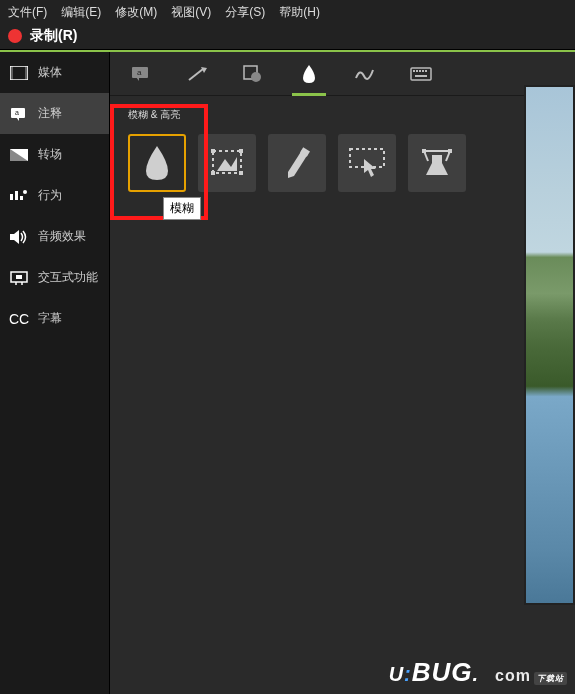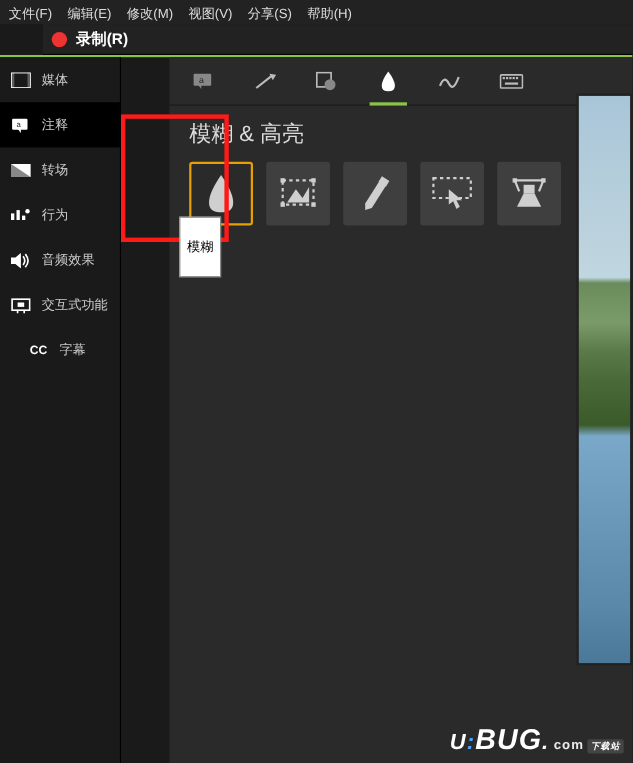--- a/index.html
+++ b/index.html
@@ -23,49 +23,47 @@
   }
   .menubar span { cursor: default; }
   .record-bar {
     display: flex;
     align-items: center;
     gap: 8px;
     background: #222;
     height: 28px;
     padding: 0 8px;
     border-bottom: 1px solid #000;
-    margin-left: 39px;
   }
   .record-dot {
     width: 14px; height: 14px;
     background: #e33;
     border-radius: 50%;
   }
   .record-label { color: #fff; font-size: 14px; font-weight: bold; }
   .accent-line { height: 2px; background: #8bc34a; }
   .main {
     display: flex;
     height: calc(694px - 22px - 28px - 2px);
-    gap: 44px;
   }
   .sidebar {
     width: 110px;
     background: #1a1a1a;
     border-right: 1px solid #000;
   }
   .sidebar-item {
     display: flex;
     align-items: center;
     gap: 10px;
     padding: 12px 10px;
     font-size: 12px;
     color: #ccc;
     cursor: default;
   }
-  .sidebar-item.active { background: #000000; }
+  .sidebar-item.active { background: #404040; }
   .sidebar-icon {
     width: 18px; height: 16px;
     display: flex; align-items: center; justify-content: center;
     color: #fff;
   }
   .content {
     flex: 1;
     background: #2a2a2a;
     position: relative;
   }
@@ -86,21 +84,21 @@
   .tool-tab.active { color: #fff; }
   .tool-tab.active::after {
     content: "";
     position: absolute;
     bottom: 0; left: -4px; right: -4px;
     height: 3px;
     background: #8bc34a;
   }
   .section-title {
     padding: 12px 18px 8px;
-    font-size: 20px;
+    font-size: 10px;
     color: #ddd;
   }
   .tool-grid {
     display: flex;
     flex-wrap: wrap;
     gap: 12px;
     padding: 4px 18px;
   }
   .tool-tile {
     width: 58px; height: 58px;
@@ -121,21 +119,21 @@
     top: 104px; left: 110px;
     width: 98px; height: 116px;
     pointer-events: none;
   }
   .tooltip {
     position: absolute;
     top: 197px; left: 163px;
     background: #fff;
     color: #000;
     font-size: 12px;
-    padding: 18px 6px;
+    padding: 2px 6px;
     border: 1px solid #888;
   }
   .preview {
     position: absolute;
     top: 85px; left: 524px;
     width: 51px; height: 520px;
     background: linear-gradient(to bottom,
       #a8c5d8 0%, #b8d0dc 20%, #c0d6e0 32%,
       #6a8c5a 33%, #7a9a6a 40%, #5a7a4a 45%,
       #4a6a3a 50%, #3a5a2a 58%,
@@ -147,21 +145,21 @@
     bottom: 6px; right: 8px;
     color: #fff;
     font-size: 20px;
     font-weight: bold;
     font-style: italic;
     letter-spacing: 1px;
     display: flex;
     align-items: baseline;
   }
   .watermark .bug { font-size: 26px; font-style: italic; }
-  .watermark .com { font-size: 12px; font-style: normal; margin-left: 4px; opacity: 0.9; }
+  .watermark .com { font-size: 16px; font-style: normal; margin-left: 16px; opacity: 0.9; }
   .watermark .cn { font-size: 8px; background: #444; padding: 1px 3px; border-radius: 2px; margin-left: 3px; font-family: Liberation Serif, serif; }
 </style>
 </head>
 <body>
 
 <div class="menubar">
   <span>文件(F)</span>
   <span>编辑(E)</span>
   <span>修改(M)</span>
   <span>视图(V)</span>
@@ -234,21 +232,21 @@
         <svg width="18" height="14" viewBox="0 0 18 14">
             <rect x="1" y="1" width="16" height="10" fill="none" stroke="#fff" stroke-width="1.5"></rect>
             <line x1="6" y1="11" x2="6" y2="14" stroke="#fff" stroke-width="1.5"></line>
             <line x1="12" y1="11" x2="12" y2="14" stroke="#fff" stroke-width="1.5"></line>
             <rect x="6" y="4" width="6" height="4" fill="#fff"></rect>
           </svg>
       </span>
       <span>交互式功能</span>
     </div>
     <div class="sidebar-item">
-      <span class="sidebar-icon" style="font-size:11px;font-weight:bold;margin-left:16px;">CC</span>
+      <span class="sidebar-icon" style="font-size:14px;font-weight:normal;">CC</span>
       <span>字幕</span>
     </div>
   </div>
 
   <div class="content">
     <div class="tool-tabs">
       <div class="tool-tab">
         <svg width="20" height="16" viewBox="0 0 20 16">
             <rect x="1" y="1" width="16" height="11" fill="#888" rx="1"></rect>
             <polygon points="5,11 8,15 8,11" fill="#888"></polygon>

